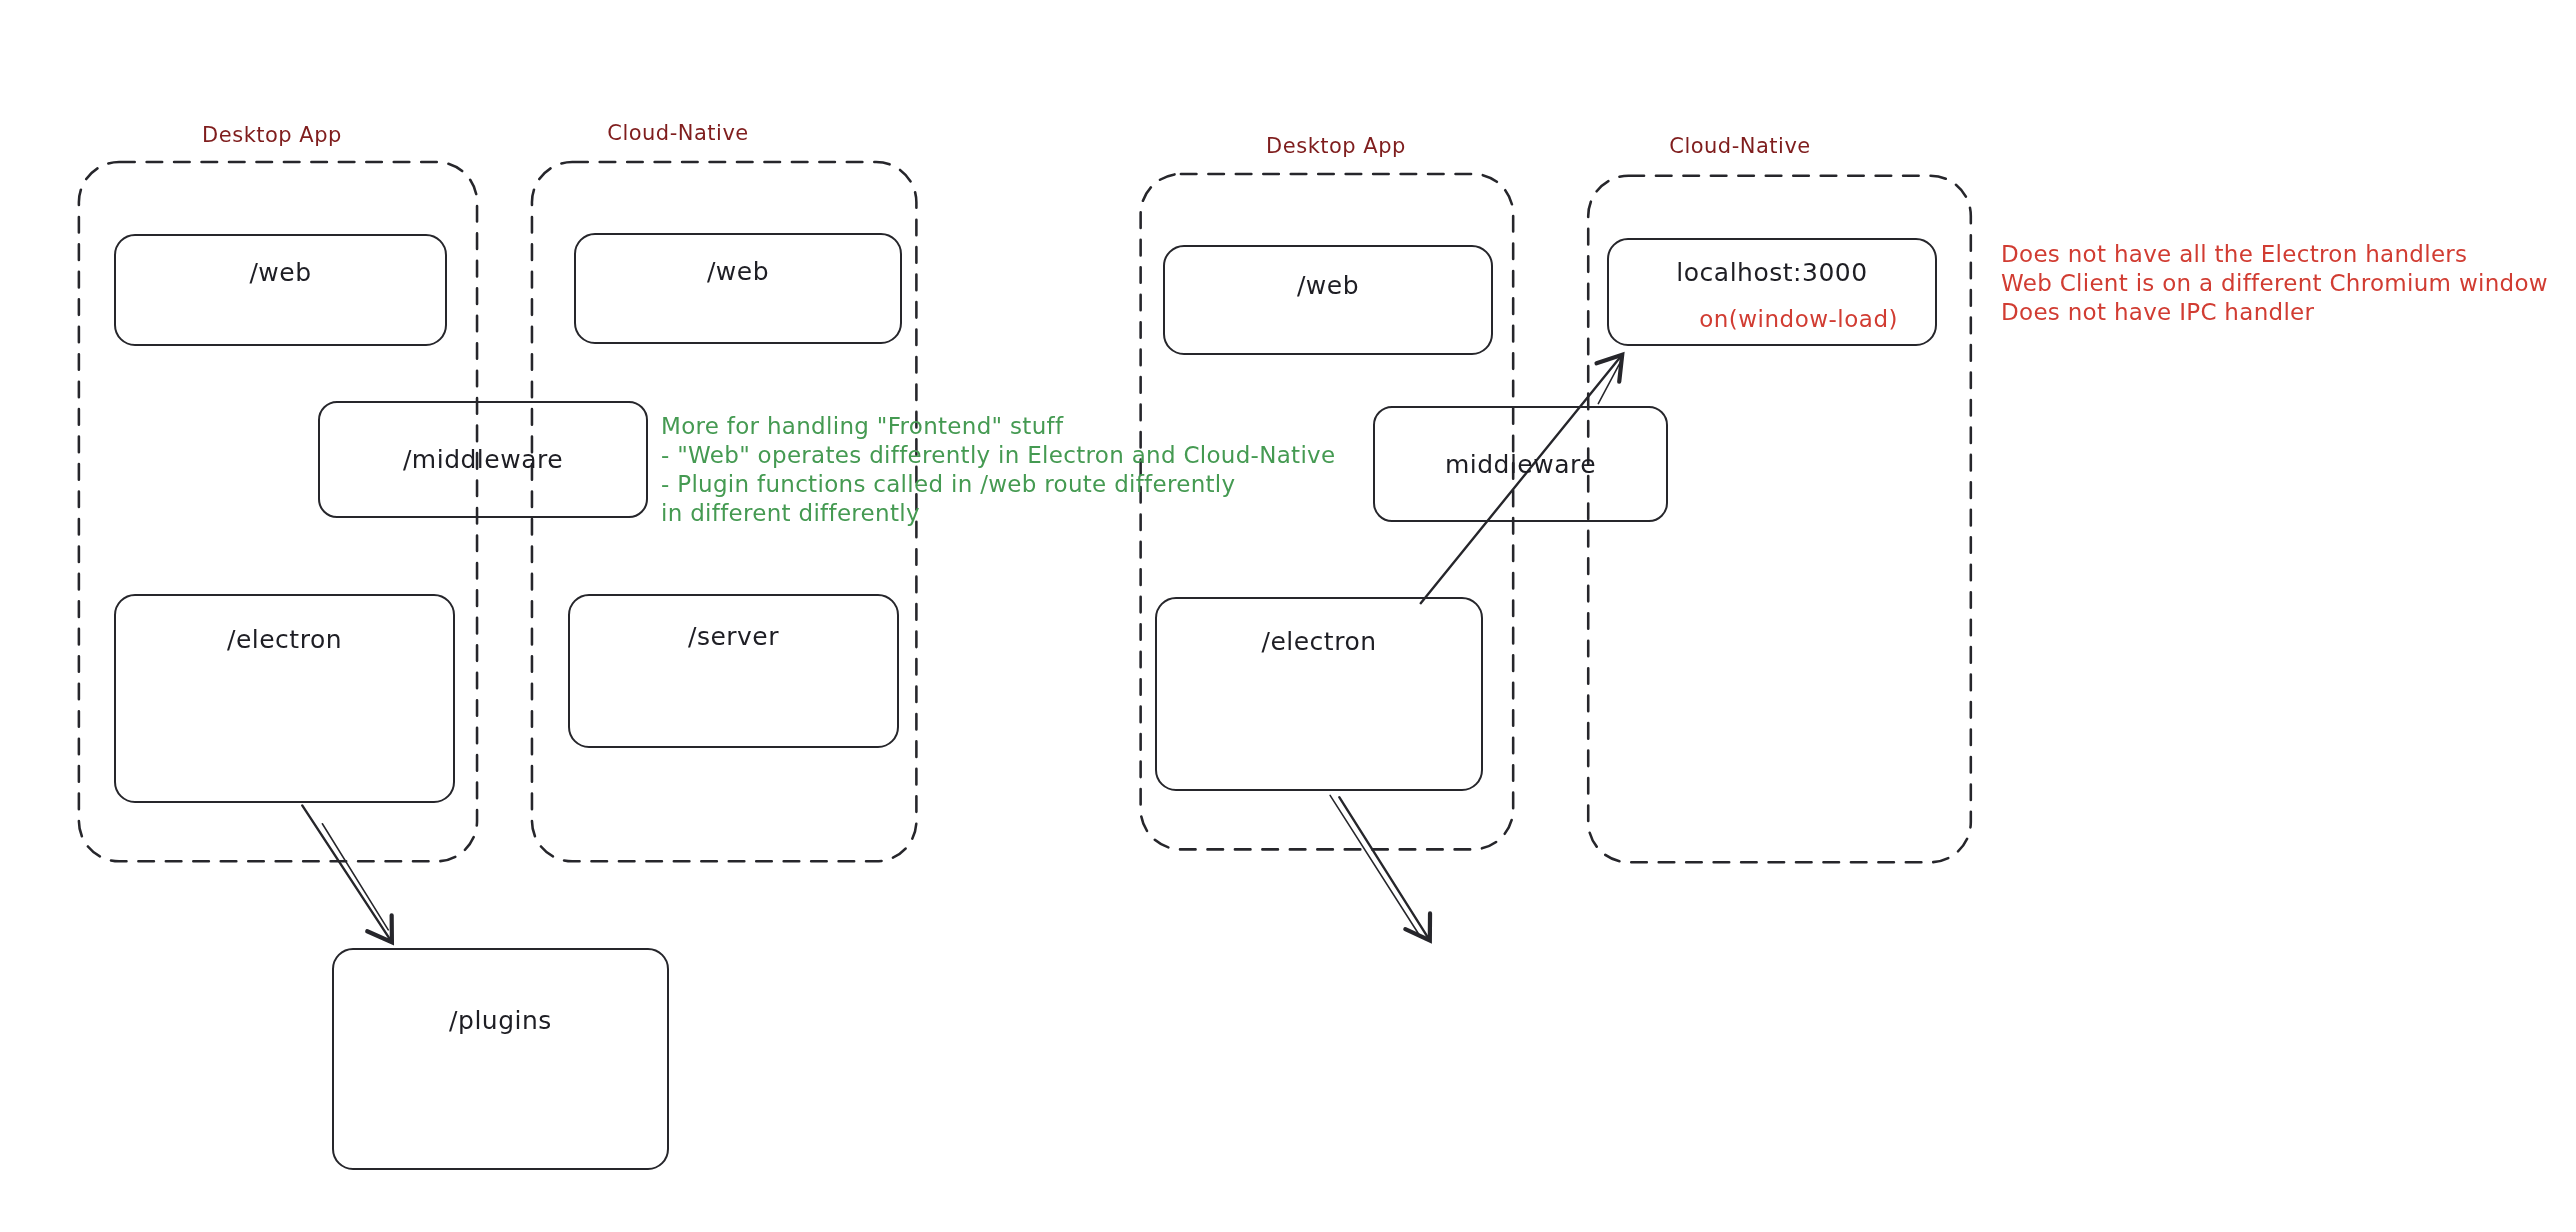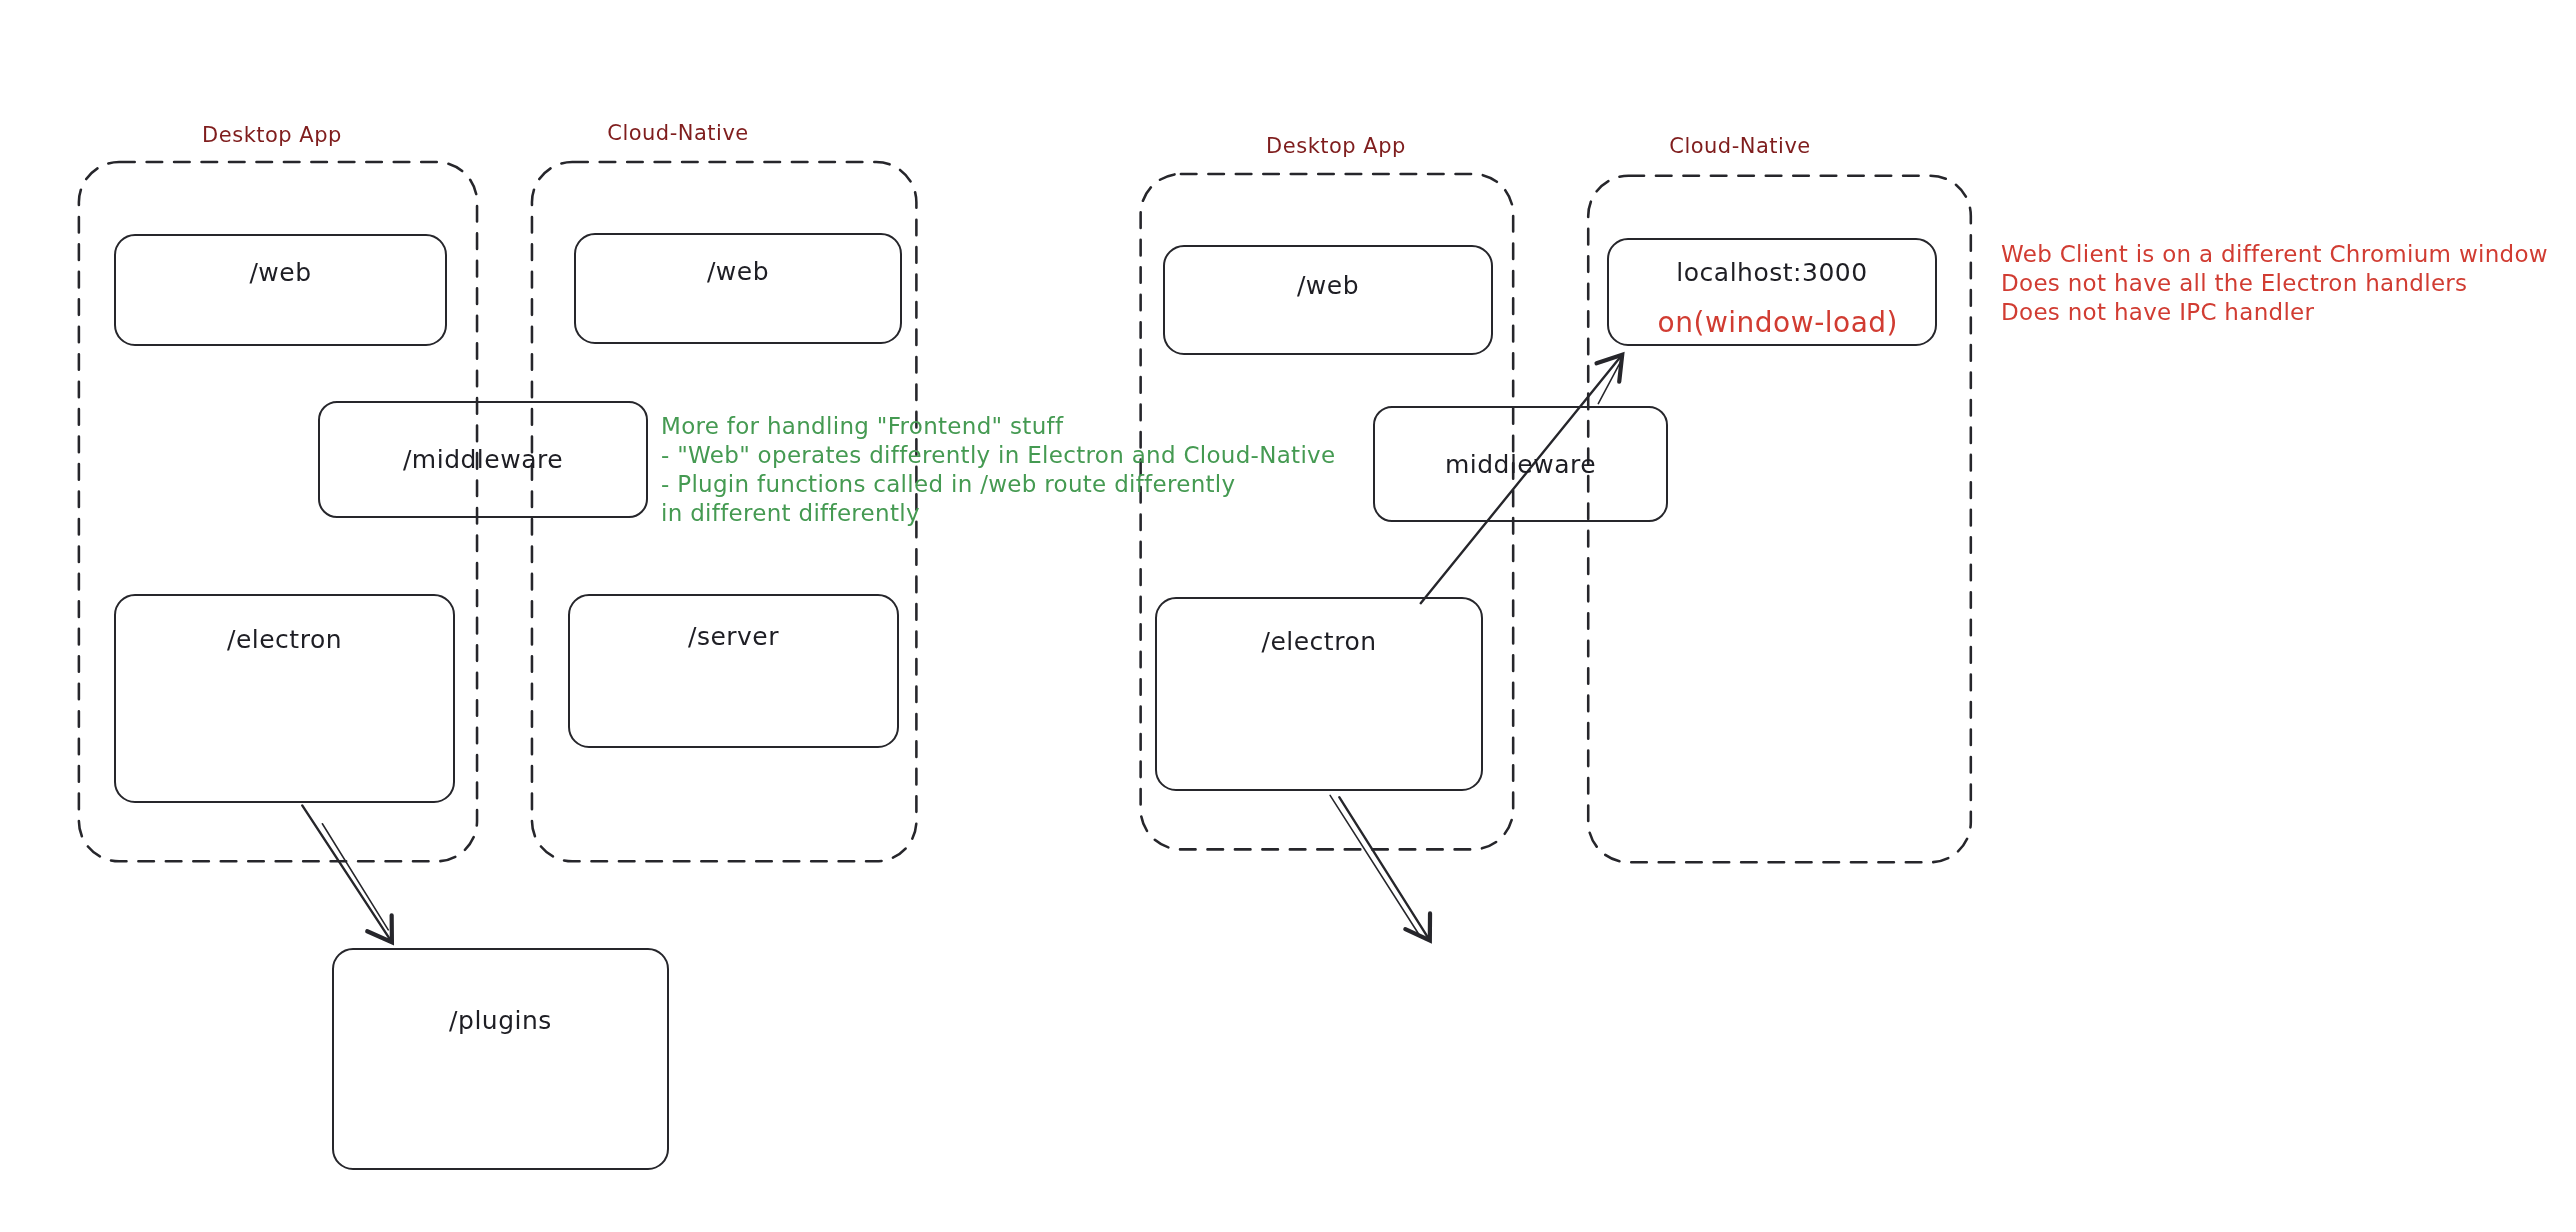--- a/index.html
+++ b/index.html
@@ -26,21 +26,21 @@
     text-align:center;
   }
   .node .lbl{
     display:block;
     font-size:25px;color:#1e1e24;white-space:nowrap;letter-spacing:0.5px;
   }
   .node.midbox{display:flex;align-items:center;justify-content:center;border-radius:19px;}
   .red-txt{color:#d13c32;}
   .sub-lbl{
     position:absolute;right:37px;top:66px;
-    font-size:28px;color:#d13c32;white-space:nowrap;letter-spacing:0.5px;
+    font-size:23px;color:#d13c32;white-space:nowrap;letter-spacing:0.5px;
   }
   .note{position:absolute;font-size:23px;line-height:29px;white-space:nowrap;letter-spacing:0.3px;}
   .note.green{color:#459a52;}
   .note.red{color:#d13c32;line-height:29px;}
 </style>
 </head>
 <body>
 
 <div class="canvas">
 
@@ -114,19 +114,19 @@
 
 
   <div class="note green" style="left:661px;top:412px">
     <div>More for handling "Frontend" stuff</div>
     <div>- "Web" operates differently in Electron and Cloud-Native</div>
     <div>- Plugin functions called in /web route differently</div>
     <div>in different differently</div>
   </div>
 
   <div class="note red" style="left:2001px;top:240px">
+    <div>Does not have all the Electron handlers</div>
     <div>Web Client is on a different Chromium window</div>
-    <div>Does not have all the Electron handlers</div>
     <div>Does not have IPC handler</div>
   </div>
 
 </div>
 
 
 </body></html>

